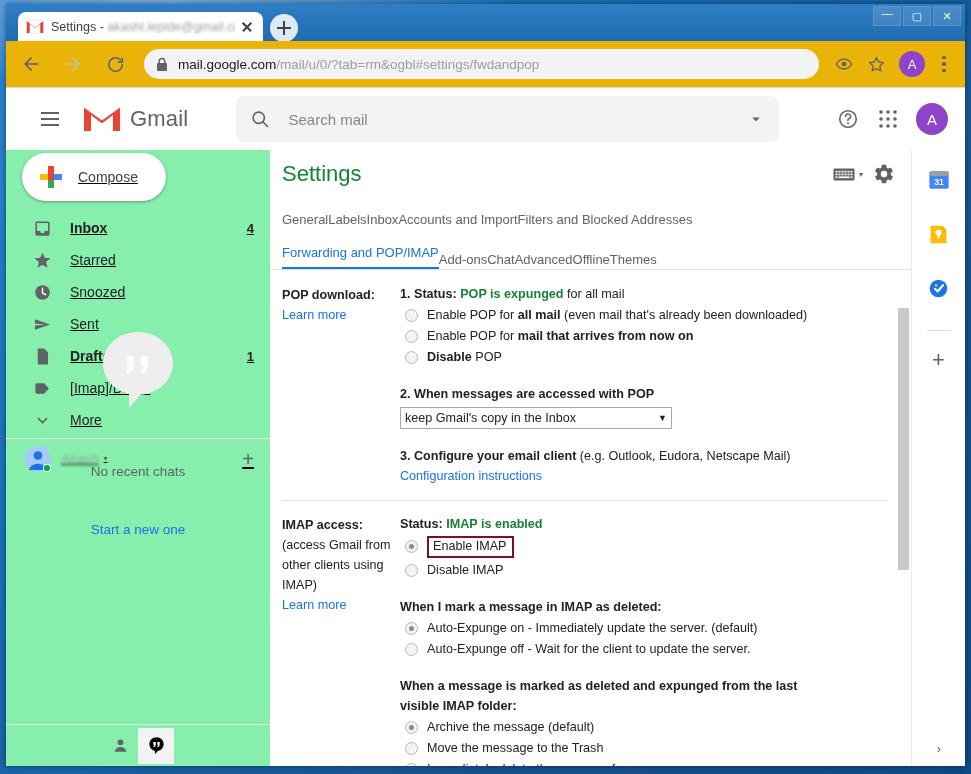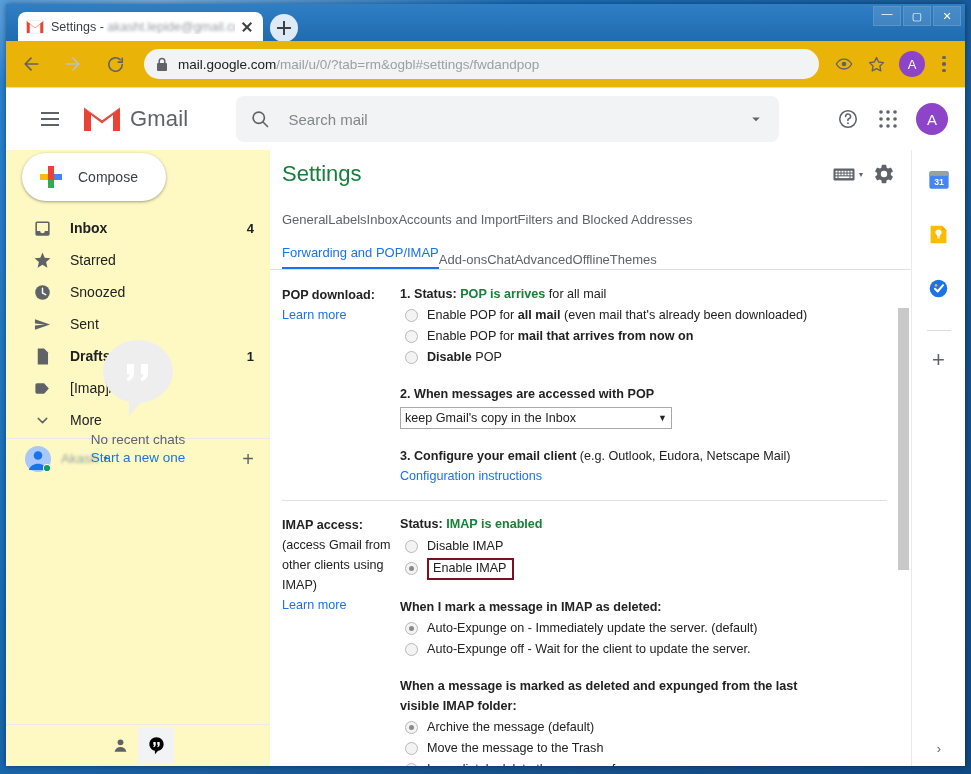--- a/index.html
+++ b/index.html
@@ -157,21 +157,22 @@
   }
   #gmail-avatar {
     width: 32px; height: 32px; border-radius: 50%; background: #8e44c8;
     color: #fff; font-size: 15px; display: flex; align-items: center;
     justify-content: center; margin-left: 8px; cursor: pointer;
   }
 
   
   #sidebar {
     position: absolute; left: 0; top: 62px; width: 264px; height: 616px;
-    background: #fef9c3;
+    background: #86efac;
+    text-decoration: underline;
   }
   #compose-btn {
     width: 144px; height: 48px; margin: 3px 0 0 16px;
     border-radius: 24px; background: #fff;
     box-shadow: 0 1px 2px 0 rgba(60,64,67,.30), 0 1px 3px 1px rgba(60,64,67,.15);
     display: flex; align-items: center; cursor: pointer;
   }
   #compose-label { font-size: 14px; color: #3c4043; margin-left: 10px; }
   #nav-list { margin-top: 11px; }
   .nav-item {
@@ -198,22 +199,22 @@
     font-size: 13.5px; color: #9aa0a6; filter: blur(1.4px);
   }
   #user-caret {
     margin-left: 5px; font-size: 8px; color: #5f6368; cursor: pointer;
   }
   #user-plus {
     margin-left: auto; color: #5f6368; cursor: pointer; font-size: 20px;
     line-height: 1; font-weight: 300;
   }
   #chat-empty {
-    position: absolute; left: 0; top: 184px; width: 264px;
-    display: flex; flex-direction: column; align-items: center;
+    position: absolute; left: 0; top: 176px; width: 264px;
+    display: flex; flex-direction: column; align-items: center; gap: 40px;
   }
   #chat-bubble { width: 86px; height: 86px; position: relative; }
   #chat-empty-text { font-size: 13.5px; color: #5f6368; margin-top: 12px; }
   #chat-start-link { font-size: 13.5px; color: #1a73e8; margin-top: 3px; cursor: pointer; }
   #chat-footer {
     position: absolute; left: 0; bottom: 0; width: 264px; height: 42px;
     border-top: 1px solid #e8eaed;
     display: flex; align-items: center; justify-content: center;
   }
   .chat-tab {
@@ -632,21 +633,21 @@
         <div id="settings-scroll">
 
           <div class="setting-row">
             <div class="setting-label">
               <div><b>POP download:</b></div>
               <div><a class="inline-link">Learn more</a></div>
             </div>
             <div class="setting-content">
 
               <div class="hdr-line">
-                <span>1. Status: </span><span class="green">POP is arrives</span><span style="font-weight:normal;margin-top:40px;"> for all mail</span>
+                <span>1. Status: </span><span class="green">POP is expunged</span><span style="font-weight:normal;margin-top:40px;"> for all mail</span>
               </div>
 
               <div class="opt-line">
                 <span class="radio"></span>
                 <span class="opt-text"><span>Enable POP for </span><b>all mail</b><span> (even mail that's already been downloaded)</span></span>
               </div>
               <div class="opt-line">
                 <span class="radio"></span>
                 <span class="opt-text"><span>Enable POP for </span><b>mail that arrives from now on</b><span></span></span>
               </div>
@@ -680,26 +681,26 @@
               <div class="note">(access Gmail from other clients using IMAP)</div>
               <div><a class="inline-link">Learn more</a></div>
             </div>
             <div class="setting-content">
 
               <div class="hdr-line">
                 <span>Status: </span><span class="green">IMAP is enabled</span>
               </div>
 
               <div class="opt-line" style="margin-top:3px;">
+                <span class="radio checked"></span>
+                <span id="enable-imap-highlight" class="opt-text">Enable IMAP</span>
+              </div>
+              <div class="opt-line" style="margin-top:3px;">
                 <span class="radio"></span>
                 <span class="opt-text">Disable IMAP</span>
-              </div>
-              <div class="opt-line" style="margin-top:3px;">
-                <span class="radio checked"></span>
-                <span id="enable-imap-highlight" class="opt-text">Enable IMAP</span>
               </div>
 
               <div class="sect-gap"></div>
 
               <div class="hdr-line">When I mark a message in IMAP as deleted:</div>
               <div class="opt-line">
                 <span class="radio checked"></span>
                 <span class="opt-text">Auto-Expunge on - Immediately update the server. (default)</span>
               </div>
               <div class="opt-line">

